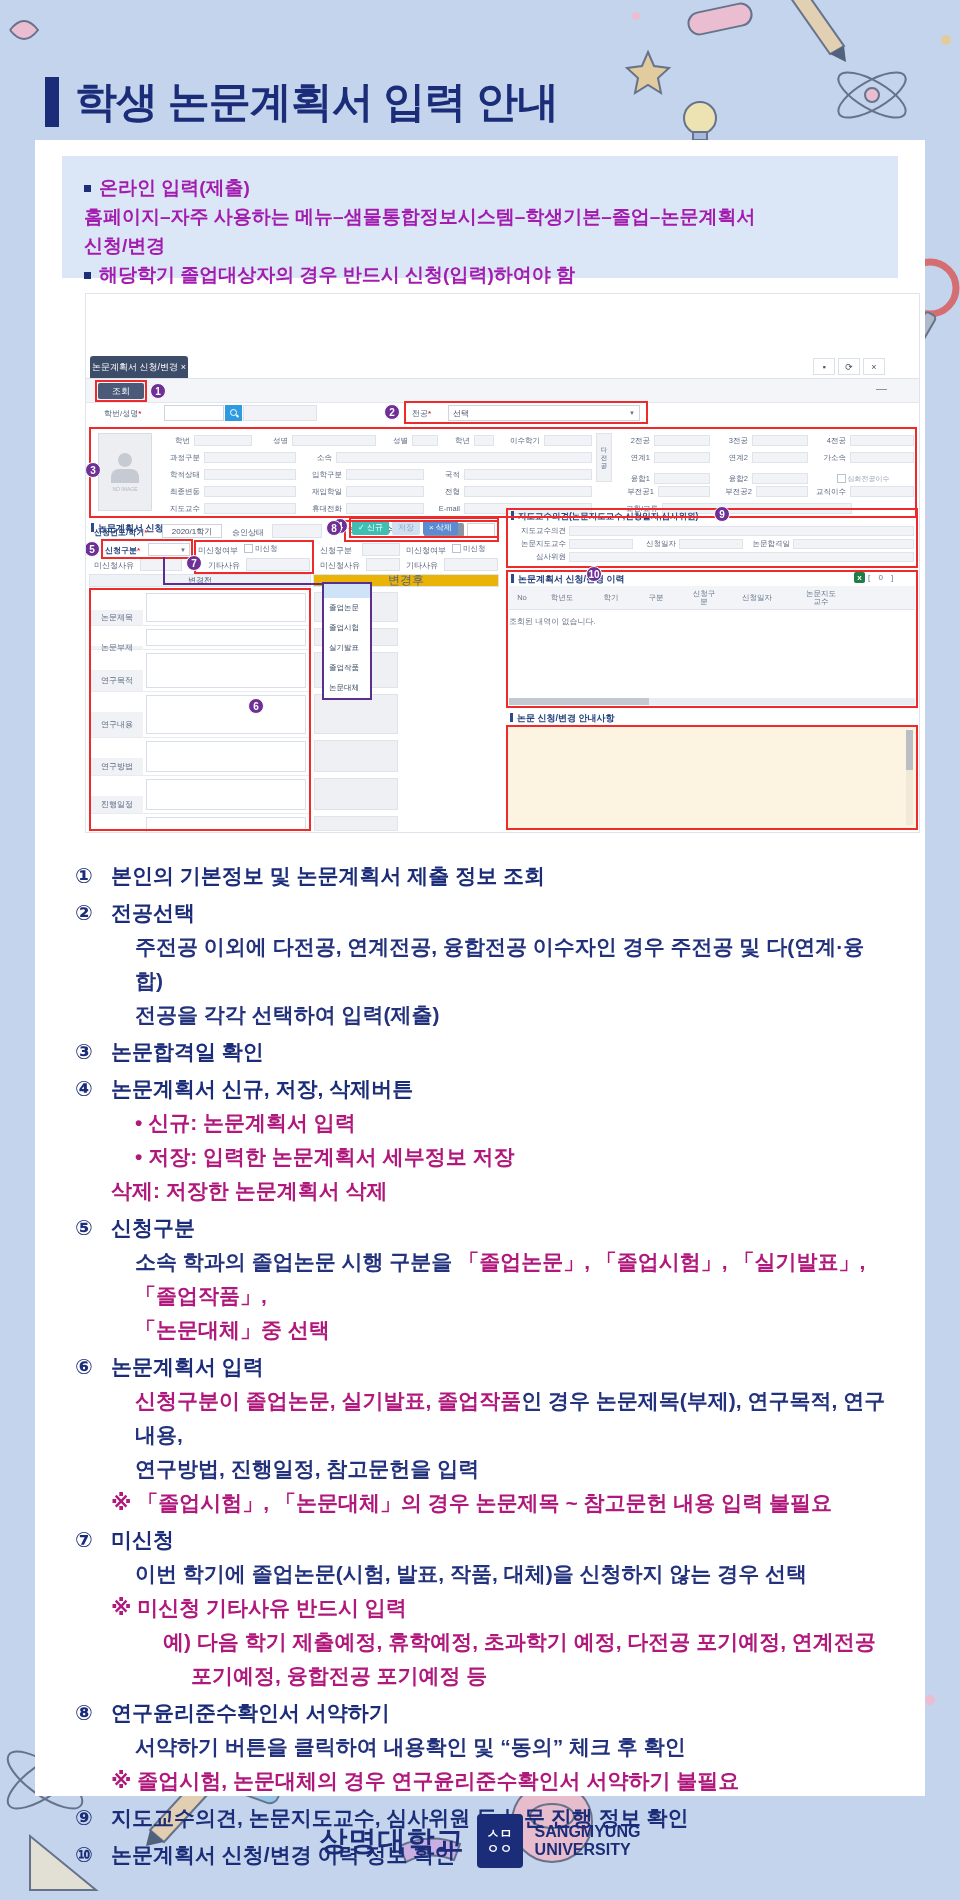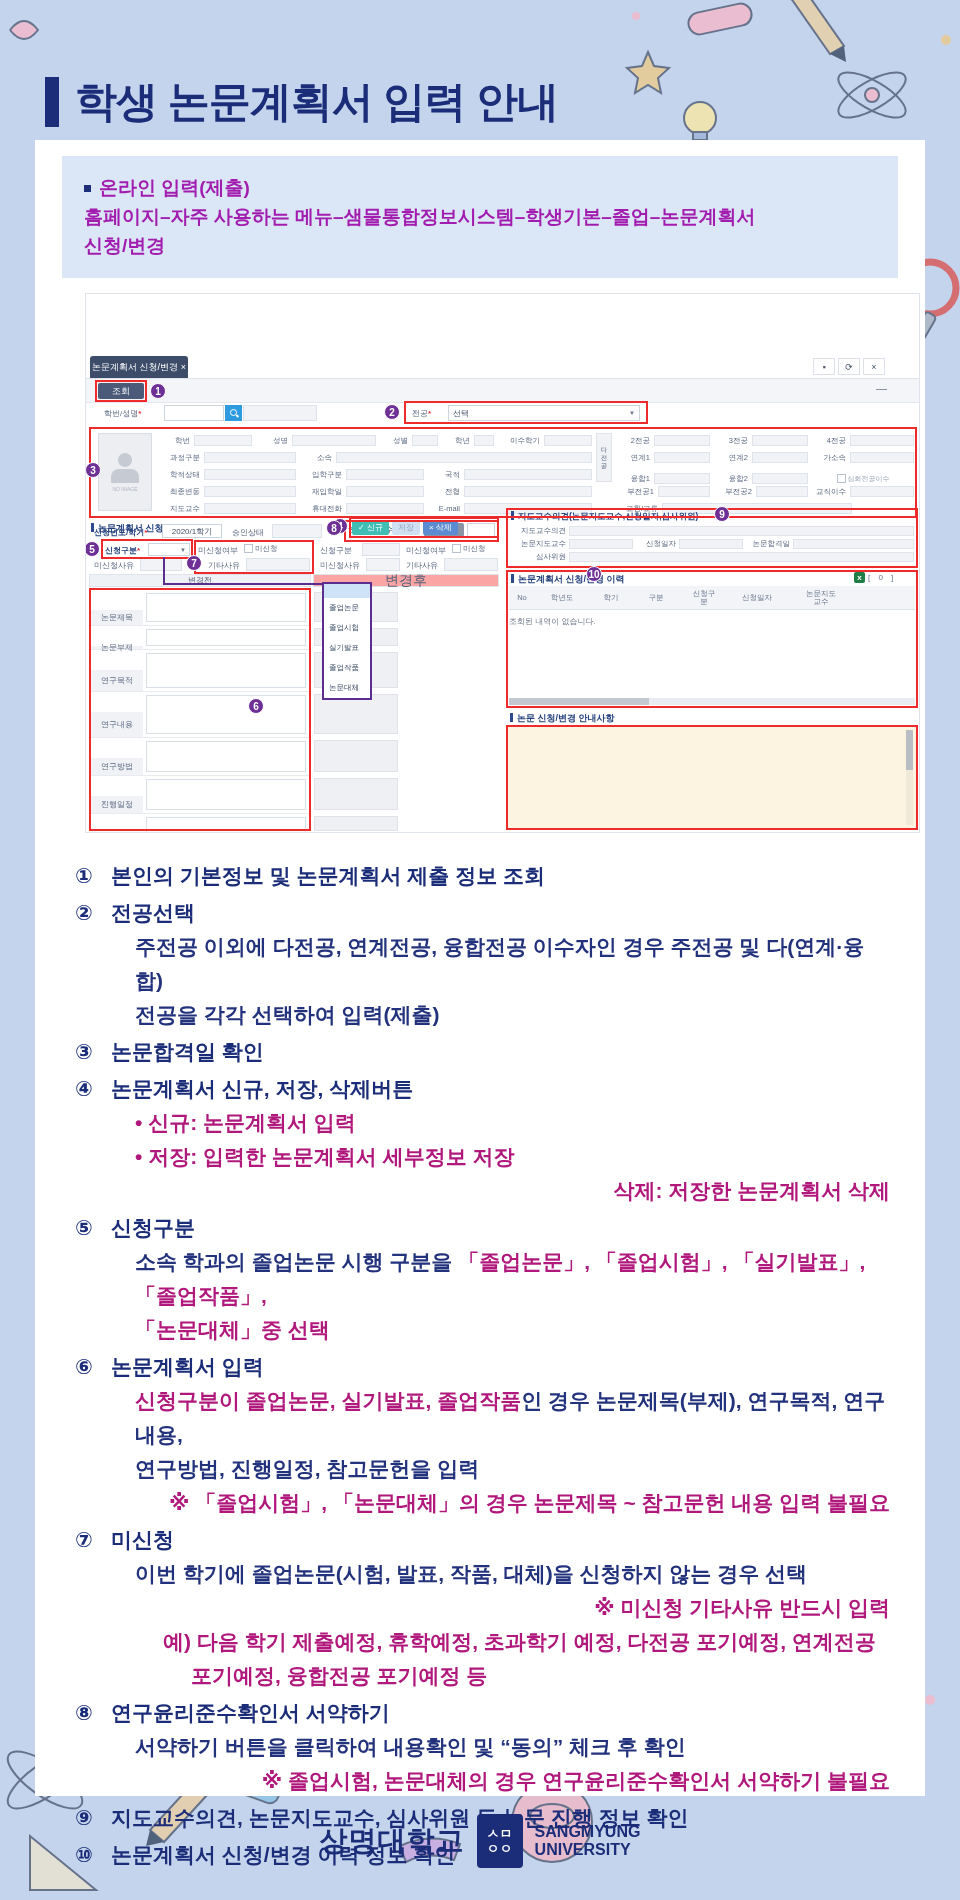--- a/index.html
+++ b/index.html
@@ -47,21 +47,21 @@
 .af { height:10px; background:#f1f3f7; border:1px solid #e0e4ea; }
 .popup-item { height:20px; display:flex; align-items:center; padding-left:5px; font-size:7.5px; color:#3a4a63; }
 
 
 .instr { position:absolute; left:40px; top:716px; width:815px; font-weight:bold; }
 .ihead { display:flex; font-size:21px; color:#1b2d78; line-height:34px; margin-top:3px; }
 .inum { width:36px; flex-shrink:0; }
 .isub { font-size:21px; line-height:34px; margin-left:60px; }
 .blue { color:#23327c; }
 .mag { color:#b0187c; }
-.ml64 { margin-left:36px;text-align:right; } .ml88 { margin-left:88px; } .ml116 { margin-left:116px; }
+.ml64 { margin-left:36px; } .ml88 { margin-left:88px; } .ml116 { margin-left:116px; }
 
 
 .footer { position:absolute; left:0; top:1814px; width:960px; display:flex; align-items:center; justify-content:center; z-index:2; gap:12px; }
 .univ-kr { font-size:28px; font-weight:bold; color:#1b2d78; letter-spacing:1px; }
 .logo-mark { width:46px; height:54px; background:#1b2d78; border-radius:4px; color:#fff; display:flex; flex-direction:column; align-items:center; justify-content:center; font-size:13px; font-weight:bold; line-height:15px; }
 .univ-en { font-size:16px; font-weight:bold; color:#1b2d78; line-height:18px; }
 .mag-icon { position:relative; display:inline-block; width:10px; height:10px; }
 .mag-icon::before { content:""; position:absolute; left:1px; top:1px; width:5px; height:5px; border:1.5px solid #fff; border-radius:50%; }
 .mag-icon::after { content:""; position:absolute; left:7px; top:7px; width:3px; height:1.5px; background:#fff; transform:rotate(45deg); }
 .excel { width:11px; height:11px; background:#1e7e45; border-radius:2px; color:#fff; font-size:8px; font-weight:bold; display:flex; align-items:center; justify-content:center; }
@@ -114,20 +114,21 @@
     <div class="title-block"></div>
     <div class="title-text">학생 논문계획서 입력 안내</div>
   </div>
 
   <div class="panel">
 
     <div class="infobox">
       <div class="ib-line"><span class="sq"></span><span>온라인 입력(제출)</span></div>
       <div class="ib-line ib-ind">홈페이지–자주 사용하는 메뉴–샘물통합정보시스템–학생기본–졸업–논문계획서</div>
       <div class="ib-line ib-ind">신청/변경</div>
+      <div class="ib-line"><span class="sq"></span><span>해당학기 졸업대상자의 경우 반드시 신청(입력)하여야 함</span></div>
     </div>
 
     <div class="shot">
 
       <div class="abs" style="left:724px; top:64px; display:flex;">
         <div class="winbtn">▪</div>
         <div class="winbtn">⟳</div>
         <div class="winbtn">×</div>
       </div>
       <div class="tab">
@@ -287,21 +288,21 @@
       <div class="badge" style="left:100px; top:261px;">7</div>
       <div class="redbox" style="left:108px; top:246px; width:120px; height:34px;"></div>
       <div class="abs lbl" style="left:122px; top:266px;">기타사유</div>
       <div class="abs fldbox" style="left:160px; top:264px; width:64px; height:13px;"></div>
       <div class="abs lbl" style="left:234px; top:266px;">미신청사유</div>
       <div class="abs fldbox" style="left:280px; top:264px; width:34px; height:13px;"></div>
       <div class="abs lbl" style="left:320px; top:266px;">기타사유</div>
       <div class="abs fldbox" style="left:358px; top:264px; width:54px; height:13px;"></div>
 
       <div class="abs" style="left:3px; top:280px; width:222px; height:13px; background:#eef1f5; border:1px solid #dfe3ea; display:flex; align-items:center; justify-content:center; color:#55627a; font-size:8px;">변경전</div>
-      <div class="abs" style="left:227px; top:280px; width:186px; height:13px; background:#fca5a5; border:1px solid #dfe3ea; display:flex; align-items:center; justify-content:center; color:#55627a; font-size:14px;">변경후</div>
+      <div class="abs" style="left:227px; top:280px; width:186px; height:13px; background:#eab308; border:1px solid #dfe3ea; display:flex; align-items:center; justify-content:center; color:#55627a; font-size:12px;">변경후</div>
 
       <div class="redbox" style="left:3px; top:294px; width:222px; height:243px;"></div>
       <div class="abs" style="left:5px; top:296px; width:218px;">
         <div class="frow" style="height:36px;">
             <div class="flab">논문제목</div>
             <div class="ffld"></div>
           </div>
         <div class="frow" style="height:24px;">
             <div class="flab">논문부제</div>
             <div class="ffld"></div>

